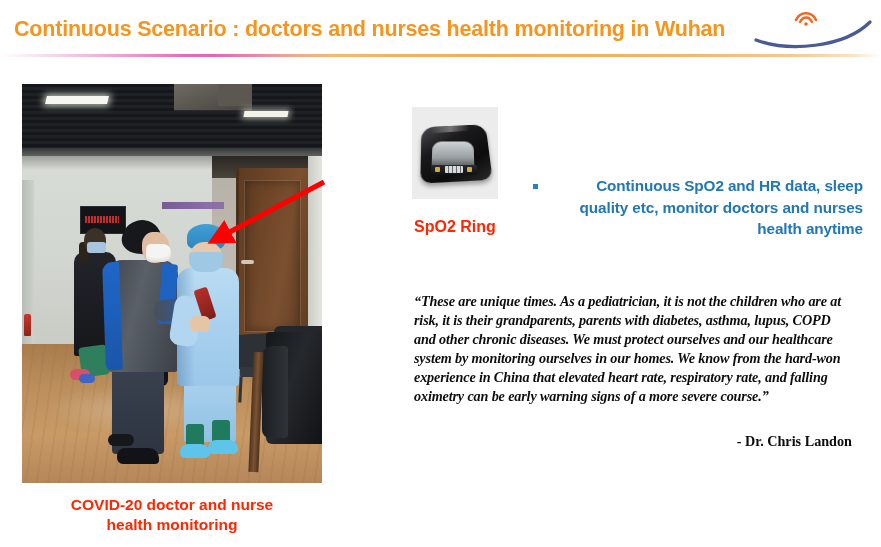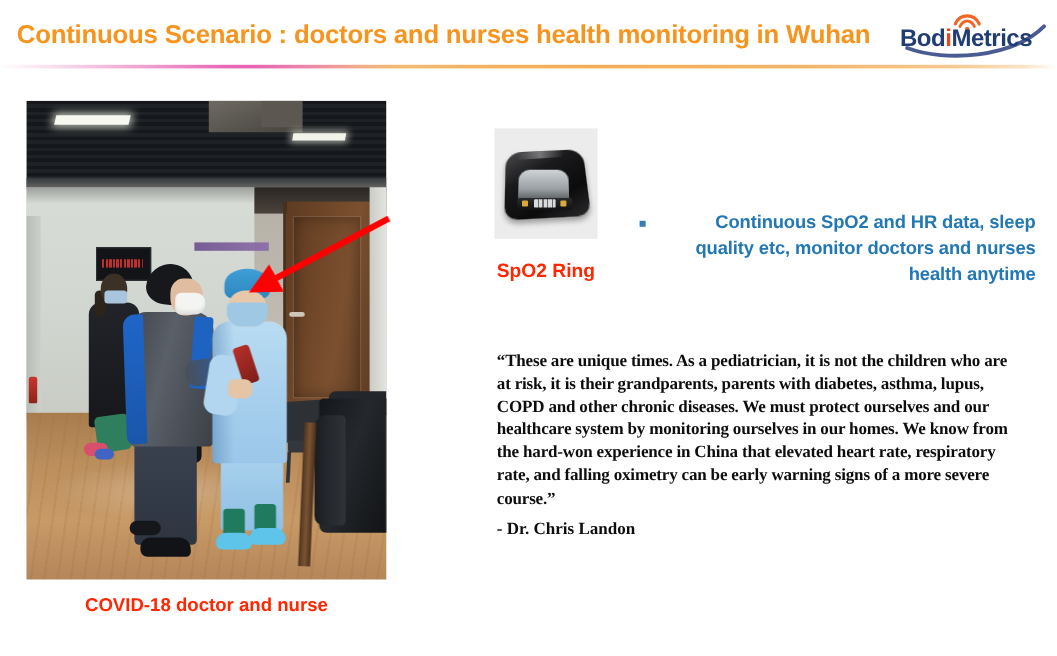--- a/index.html
+++ b/index.html
@@ -526,26 +526,28 @@
     position: absolute;
     left: 414px;
     top: 292px;
     width: 438px;
     font-family: "Liberation Serif", "Liberation Sans", sans-serif;
     font-size: 14.2px;
     font-weight: bold;
     color: #0d0d0d;
     line-height: 19.1px;
     letter-spacing: -0.15px;
+    font-style: italic;
   }
   #quote-attribution {
     position: absolute;
     left: 414px;
     top: 433px;
     width: 438px;
+    text-align: right;
     font-family: "Liberation Serif", "Liberation Sans", sans-serif;
     font-size: 14.2px;
     font-weight: bold;
     color: #0d0d0d;
   }
 </style>
 </head>
 <body>
 
 <div id="slide-title">Continuous Scenario :  doctors and nurses health monitoring in Wuhan</div>
@@ -553,21 +555,20 @@
 <div id="brand-logo">
   <svg class="logo-swoosh" viewBox="0 0 128 46">
     <path d="M8 34 C 40 46, 96 42, 122 16" fill="none" stroke="#4A5A92" stroke-width="3.2" stroke-linecap="round"></path>
     <path d="M30 22 C 60 6, 96 6, 122 14" fill="none" stroke="#ffffff" stroke-width="0"></path>
     <g transform="translate(46,2)">
       <path d="M2 12 C 6 3, 18 3, 22 12" fill="none" stroke="#F26522" stroke-width="2.6" stroke-linecap="round"></path>
       <path d="M6 14 C 9 8, 15 8, 18 14" fill="none" stroke="#F26522" stroke-width="2.4" stroke-linecap="round"></path>
       <circle cx="12" cy="16" r="1.8" fill="#F26522"></circle>
     </g>
   </svg>
-  <div class="logo-text"><span>Bod</span><span class="dot-i">i</span><span>Metrics</span></div>
 </div>
 
 <div id="header-divider"></div>
 
 <div id="photo-frame">
   <div class="ph ceiling"></div>
   <div class="ph ceil-vent"></div>
   <div class="ph ceil-vent2"></div>
   <div class="ph light1"></div>
   <div class="ph light2"></div>
@@ -643,21 +644,22 @@
 <svg id="callout-arrow" viewBox="0 0 130 85">
   <defs>
     <marker id="arrowhead" markerWidth="5" markerHeight="5" refX="1.4" refY="2.5" orient="auto">
       <path d="M0,0 L5,2.5 L0,5 z" fill="#FF0000"></path>
     </marker>
   </defs>
   <line x1="124" y1="17" x2="24" y2="70" stroke="#FF0000" stroke-width="5.2" marker-end="url(#arrowhead)"></line>
 </svg>
 
 <div id="photo-caption">
-  <span>COVID-18 doctor and nurse</span><br>
+  <span>COVID-20 doctor and nurse</span><br>
+  <span>health monitoring</span>
 </div>
 
 <div id="ring-photo">
   <div class="ring-outer"></div>
   <div class="ring-inner"></div>
   <div class="ring-bar"></div>
   <div class="ring-sensor"></div>
   <div class="ring-contact c1"></div>
   <div class="ring-contact c2"></div>
   <div class="ring-highlight"></div>

